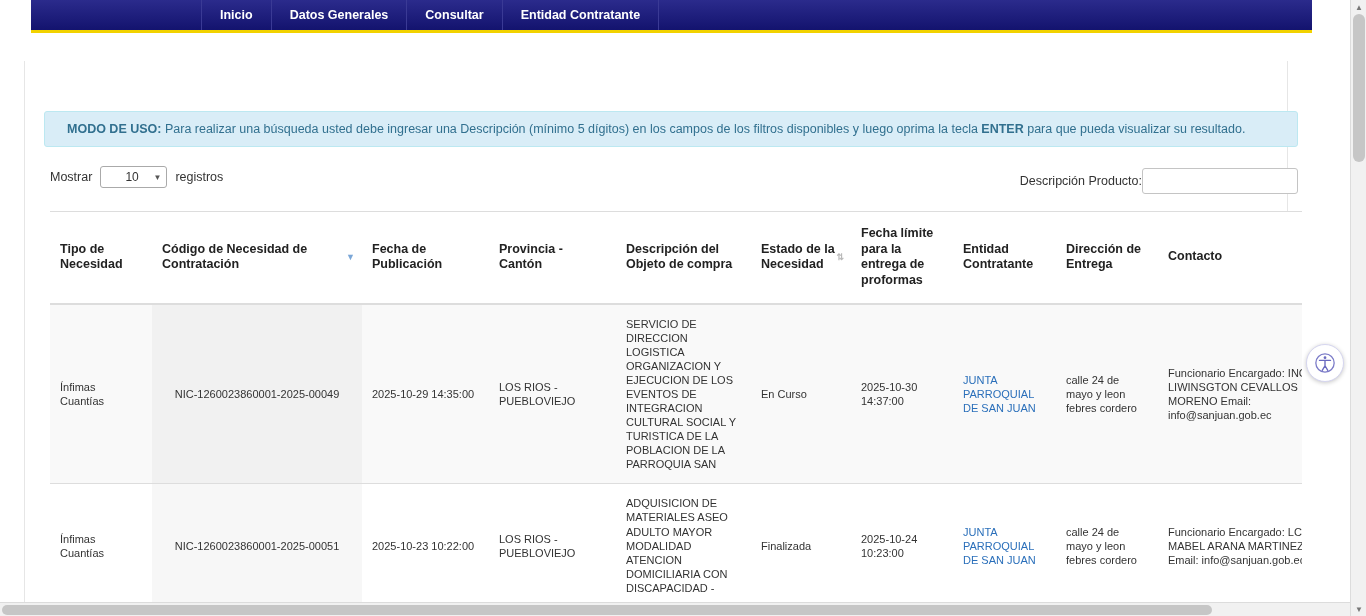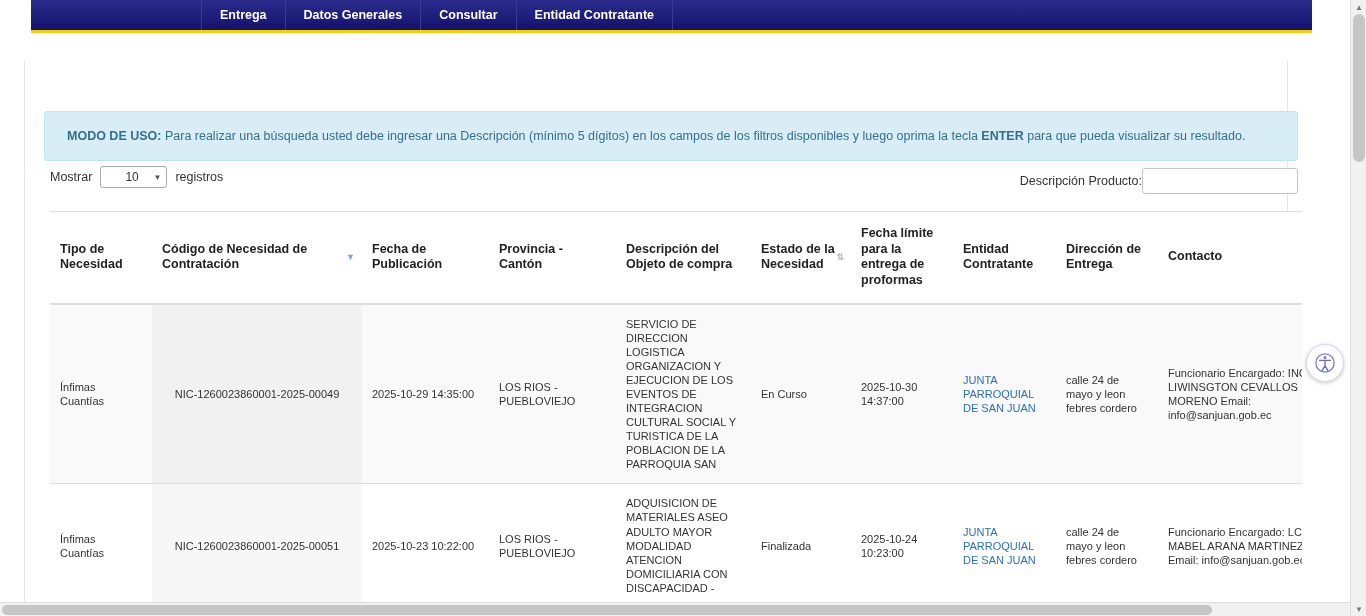--- a/index.html
+++ b/index.html
@@ -87,21 +87,21 @@
     width: 1264px; height: 555px;
     background: #ffffff;
     border-left: 1px solid #e6e6e6;
     border-right: 1px solid #e6e6e6;
   }
 
   
   .info-banner {
     position: absolute;
     left: 44px; top: 111px;
-    width: 1254px; height: 50px;
+    width: 1254px; height: 36px;
     background: #d9edf7;
     border: 1px solid #bce8f1;
     border-radius: 3px;
     display: flex;
     align-items: center;
     padding: 0 22px;
   }
   .info-banner .txt {
     font-size: 12.5px;
     color: #31708f;
@@ -301,21 +301,21 @@
 <body>
 
 <div id="page">
 
   <div class="topgap"></div>
   <div class="edge-left"></div>
   <div class="edge-right"></div>
 
   <div class="navbar">
     <div class="nav-item">
-        <span>Entrega</span>
+        <span>Inicio</span>
       </div>
     <div class="nav-item">
         <span>Datos Generales</span>
       </div>
     <div class="nav-item">
         <span>Consultar</span>
       </div>
     <div class="nav-item">
         <span>Entidad Contratante</span>
       </div>

